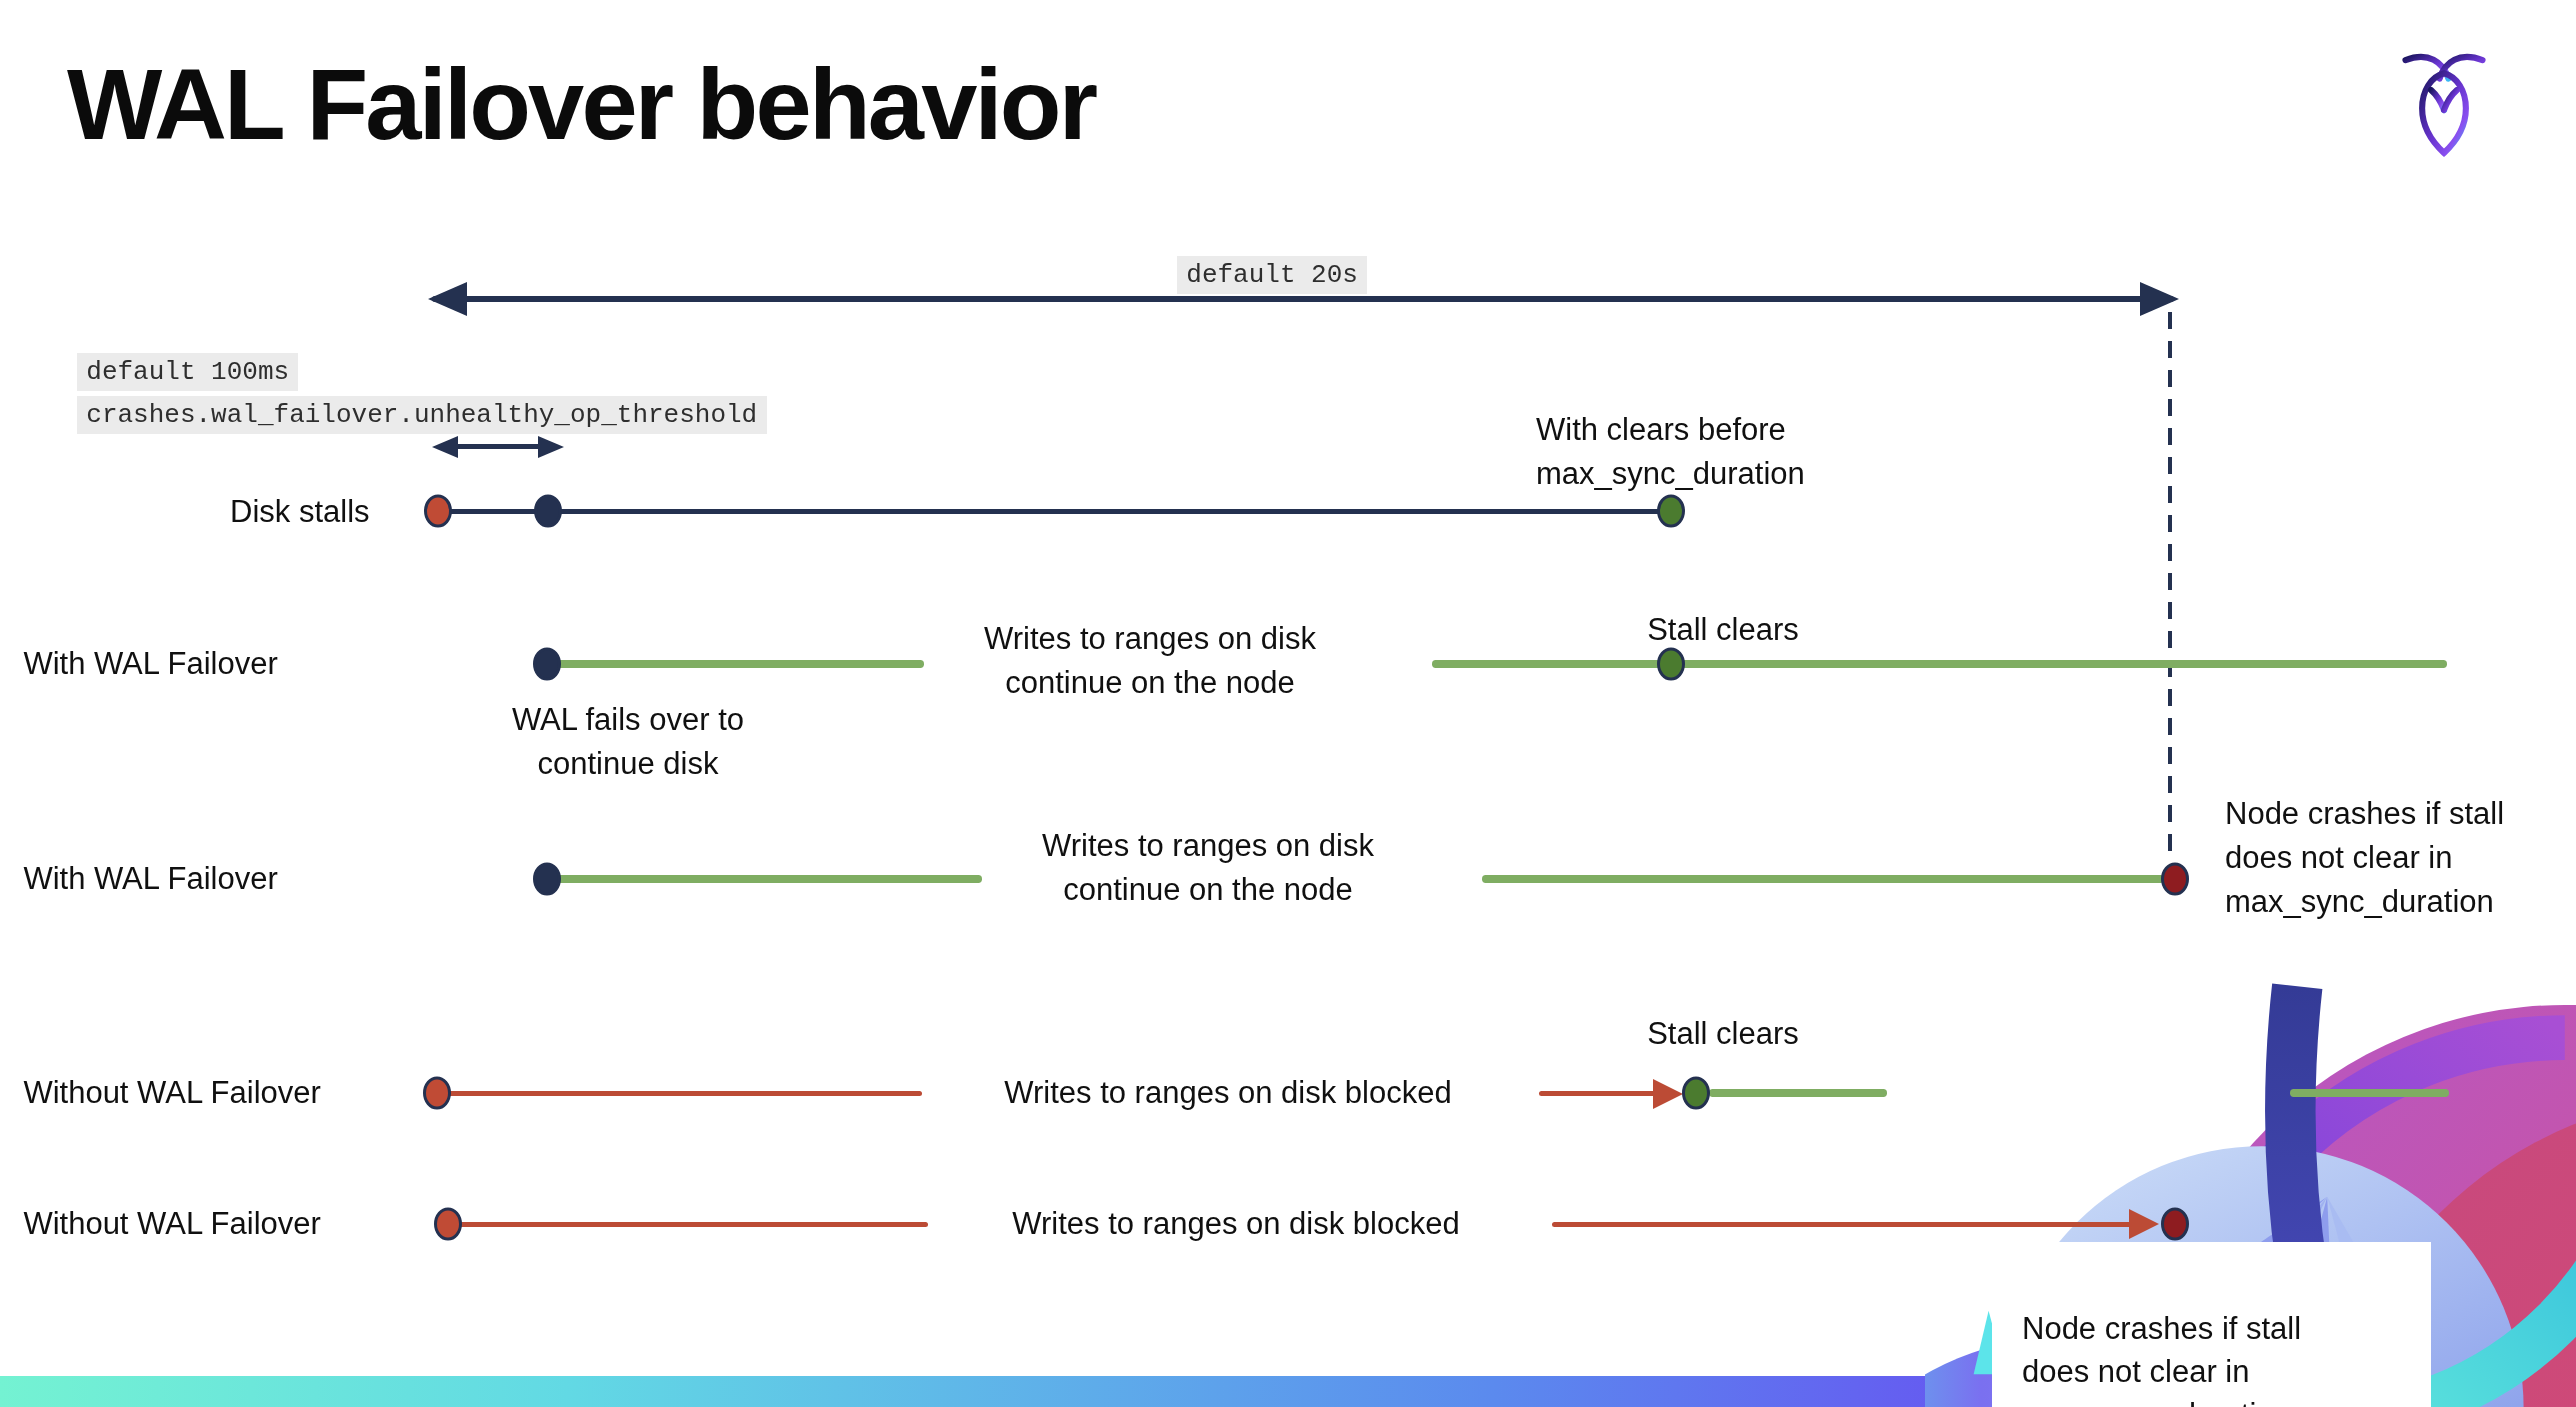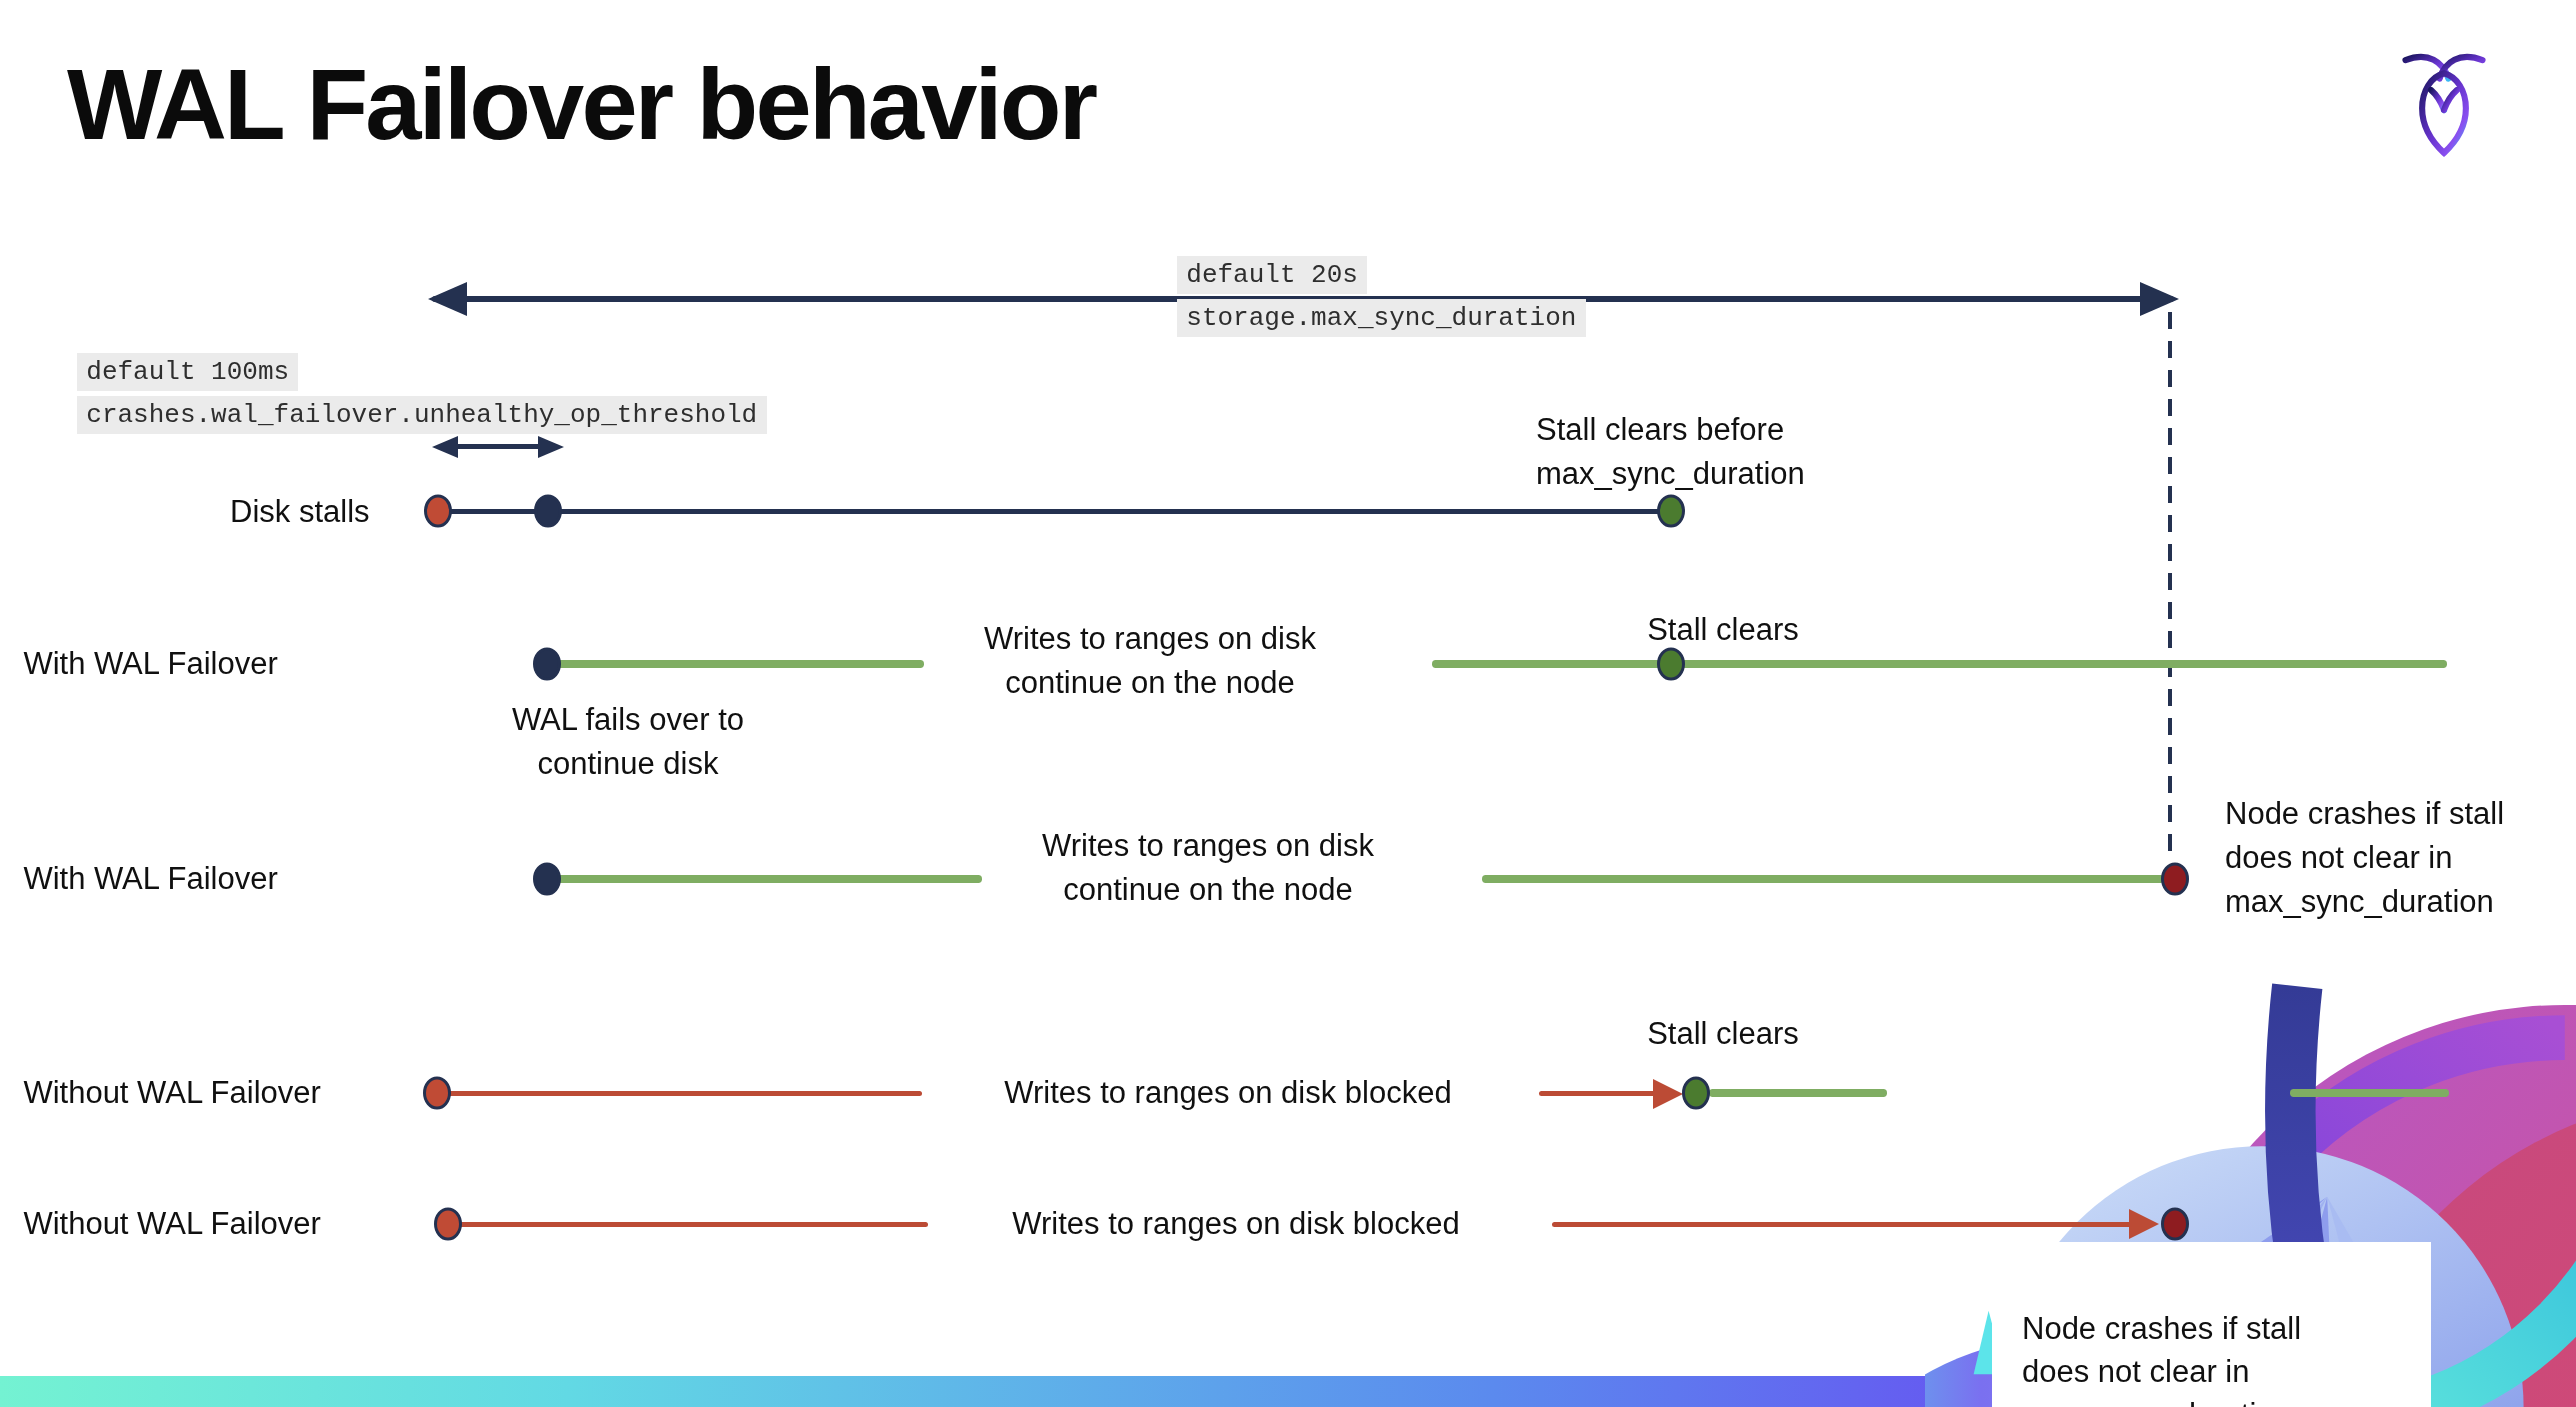--- a/index.html
+++ b/index.html
@@ -148,39 +148,38 @@
         <path d="M 50,72 C 46,61 42,55 35,49"></path>
         <path d="M 50,72 C 54,61 58,55 65,49"></path>
       </g>
     </svg>
 
     <div class="seg navy" style="left:432px;top:296px;width:1742px;height:5.6px;"></div>
     <div class="tri" style="left:428px;top:282px;border-top:17px solid transparent;border-bottom:17px solid transparent;border-right:39px solid #243150;"></div>
     <div class="tri" style="left:2140px;top:282px;border-top:17px solid transparent;border-bottom:17px solid transparent;border-left:39px solid #243150;"></div>
     <div class="mono-block" style="left:1137px;top:256px;">
       <span class="mono-line">default 20s</span>
-      <span class="mono-line">storage.max_sync_duration</span>
     </div>
 
     <div class="dashv" style="left:2168px;top:312px;height:551px;"></div>
 
     <div class="mono-block" style="left:37px;top:353px;">
       <span class="mono-line">default 100ms</span>
       <span class="mono-line">crashes.wal_failover.unhealthy_op_threshold</span>
     </div>
     <div class="seg navy" style="left:439px;top:444px;width:112px;"></div>
     <div class="tri" style="left:432px;top:436px;border-top:11.2px solid transparent;border-bottom:11.2px solid transparent;border-right:26px solid #243150;"></div>
     <div class="tri" style="left:538px;top:436px;border-top:11.2px solid transparent;border-bottom:11.2px solid transparent;border-left:26px solid #243150;"></div>
 
     <div class="row-label" style="left:230px;top:493px;">Disk stalls</div>
     <div class="seg navy" style="left:438px;top:509px;width:1233px;"></div>
     <div class="dot red" style="left:438px;top:511px;"></div>
     <div class="dot navy" style="left:548px;top:511px;"></div>
     <div class="dot green" style="left:1671px;top:511px;"></div>
-    <div class="ann left" style="left:1536px;top:408px;">Stall clears before
+    <div class="ann left" style="left:1536px;top:408px;">With clears before
 max_sync_duration</div>
 
     <div class="row-label" style="left:23.4px;top:645px;">With WAL Failover</div>
     <div class="seg green" style="left:557px;top:660px;width:367px;"></div>
     <div class="seg green" style="left:1432px;top:660px;width:1015px;"></div>
     <div class="dot navy" style="left:547px;top:664px;"></div>
     <div class="dot green" style="left:1671px;top:664px;"></div>
     <div class="ann" style="left:1150px;top:617px;">Writes to ranges on disk
 continue on the node</div>
     <div class="ann" style="left:1723px;top:608px;">Stall clears</div>

